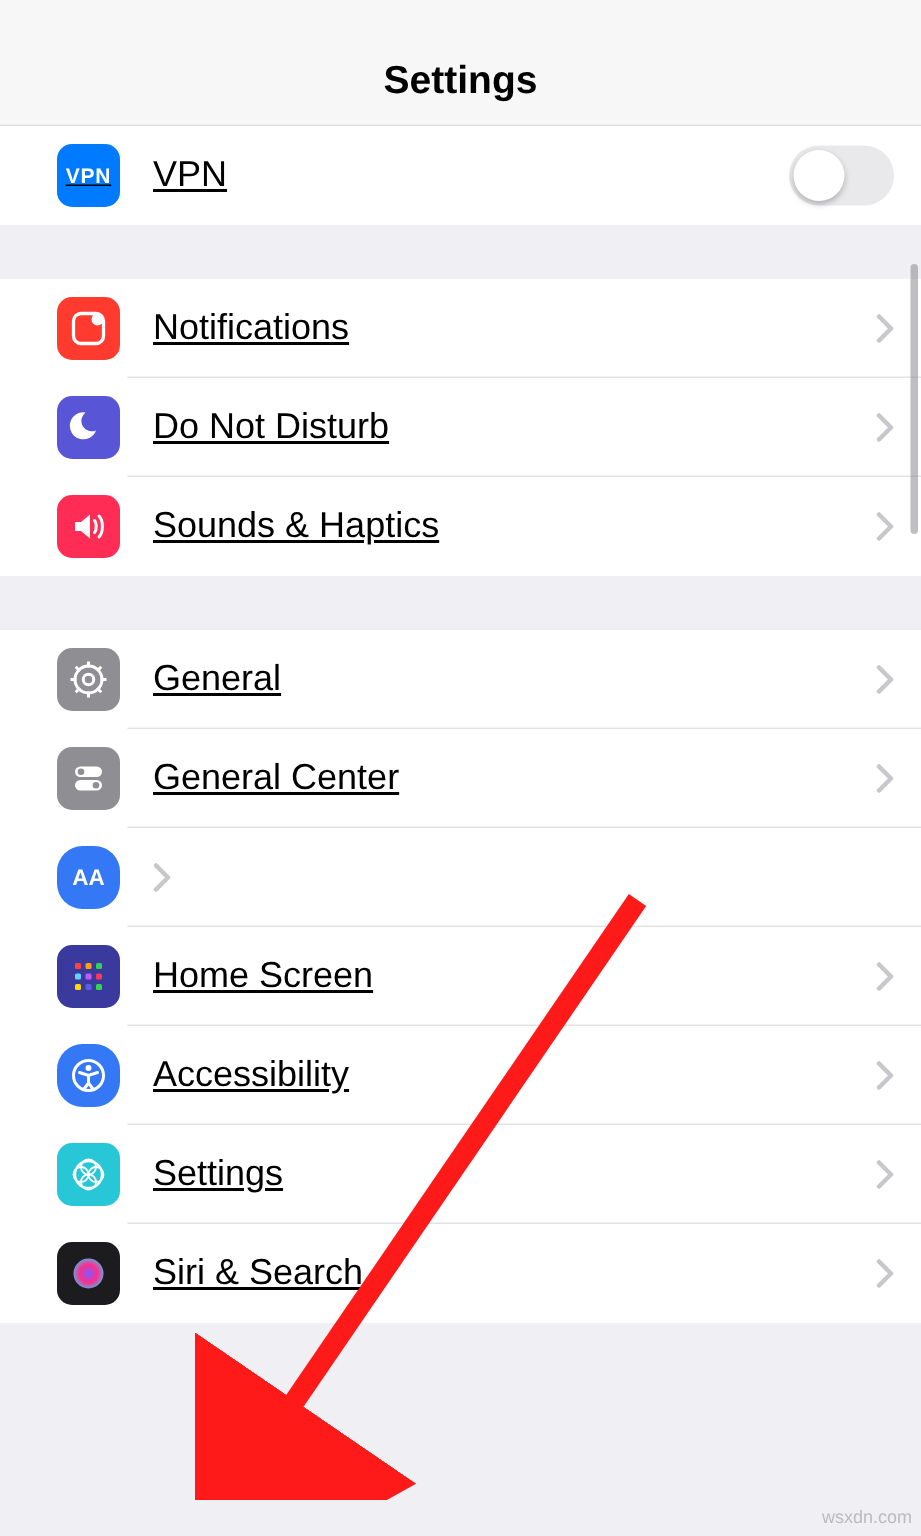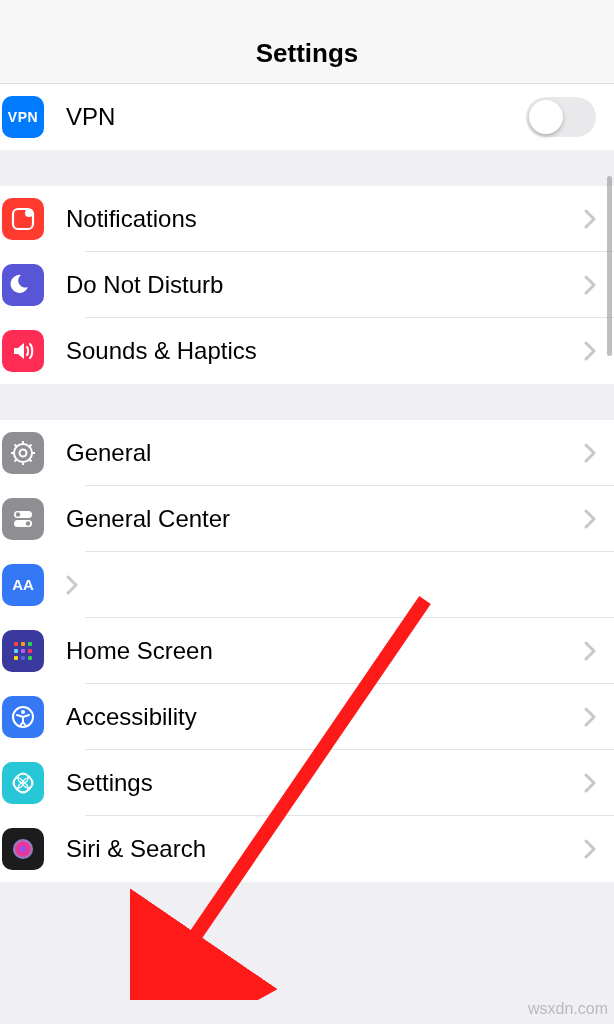--- a/index.html
+++ b/index.html
@@ -27,22 +27,23 @@
   }
   .group {
     background: #fff;
   }
   .group + .group { margin-top: 36px; }
   .group.first-after-header { margin-top: 0; }
   .row {
     display: flex;
     align-items: center;
     min-height: 66px;
-    padding: 0 18px 0 2px;
+    padding: 0 18px 0 38px;
     position: relative;
+    text-decoration: underline;
   }
   .row .sep {
     position: absolute;
     left: 85px; right: 0; bottom: 0;
     height: 1px;
     background: #e3e3e6;
   }
   .row:last-child .sep { display: none; }
   .icon {
     width: 42px; height: 42px;
@@ -77,32 +78,32 @@
     box-shadow: 0 2px 4px rgba(0,0,0,0.25);
   }
   
   .blue    { background: #007aff; }
   .red     { background: #ff3b30; }
   .pink    { background: #ff2d55; }
   .indigo  { background: #5856d6; }
   .gray    { background: #8e8e93; }
   .teal    { background: #28c7d8; }
   .dark    { background: #1c1c1e; }
-  .bluebtn { background: #3478f6; }
+  .bluebtn { background: #3478f6; border-radius: 17px; }
   .vpn-text {
     color: #fff; font-weight: 600; font-size: 14px; letter-spacing: 0.5px;
   }
   .arrow {
     position: absolute;
     pointer-events: none;
   }
   .watermark {
     position: absolute;
     right: 6px; bottom: 6px;
-    font-size: 16px;
+    font-size: 12px;
     color: #bbb;
     font-family: Arial, sans-serif;
   }
   .scroll-hint {
     position: absolute;
     right: 2px;
     top: 176px;
     width: 5px;
     height: 180px;
     background: #8a8a8e;

